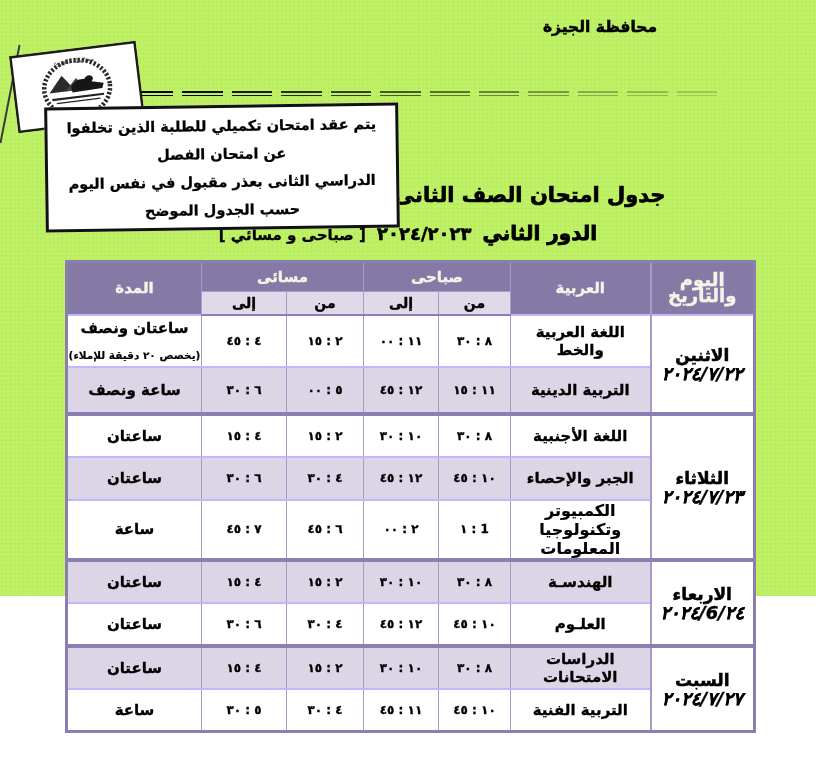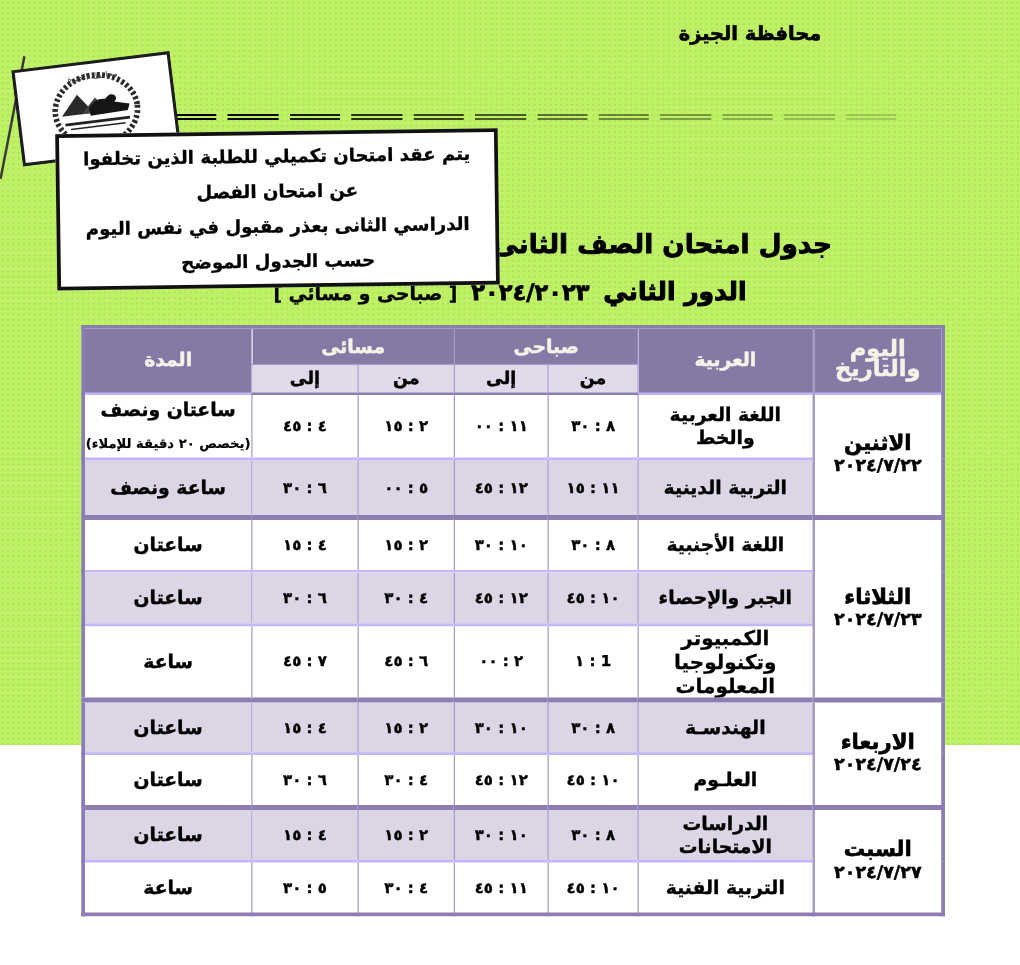--- a/index.html
+++ b/index.html
@@ -41,21 +41,21 @@
   thead tr.sub{height:23px}
   thead tr.sub th{background:var(--subheader-fill);color:#000;font-size:14px;
     -webkit-text-stroke:.35px #000;border-bottom:2px solid var(--outer-border)}
   .h-day div{line-height:16px;font-size:18px}
   .h-day,td.day-cell{border-left:2px solid var(--grid-line)}
   tbody td{font-weight:bold;border-top:2px solid #c4b5fd}
   tbody tr.group-start td{border-top:4px solid var(--outer-border)}
   tbody tr.alt td{background:var(--row-shade)}
   td.day-cell{background:#fff !important}
   .day-name{font-size:17px;-webkit-text-stroke:.5px #000;line-height:20px}
-  .day-date{font-size:14px;-webkit-text-stroke:.4px #000;line-height:17px;}
+  .day-date{font-size:18px;-webkit-text-stroke:.4px #000;line-height:17px;font-style:italic}
   td.subject-cell{font-size:15px;-webkit-text-stroke:.3px #000;padding:0 14px}
   td.subject-cell.small{font-size:16px;-webkit-text-stroke:.2px #000}
   td.time-cell{font-size:12px;-webkit-text-stroke:.3px #000}
   td.duration-cell{font-size:15px;-webkit-text-stroke:.3px #000}
   .duration-note{font-size:10.5px;-webkit-text-stroke:.15px #000;line-height:13px;margin-top:12px}
   svg text{font-family:"DejaVu Sans",sans-serif}
 </style>
 </head>
 <body>
 
@@ -193,21 +193,21 @@
           <td class="time-cell"><span dir="ltr">٢ : ٠٠</span></td>
           <td class="time-cell"><span dir="ltr">٦ : ٤٥</span></td>
           <td class="time-cell"><span dir="ltr">٧ : ٤٥</span></td>
           <td class="duration-cell">
             <div>ساعة</div>
           </td>
         </tr>
         <tr class="alt group-start" style="height: 43px;">
           <td class="day-cell" rowspan="2">
             <div class="day-name">الاربعاء</div>
-            <div class="day-date" dir="ltr">٢٠٢٤/٧/٢٤</div>
+            <div class="day-date" dir="ltr">٢٠٢٤/6/٢٤</div>
           </td>
           <td class="subject-cell">الهندسـة</td>
           <td class="time-cell"><span dir="ltr">٨ : ٣٠</span></td>
           <td class="time-cell"><span dir="ltr">١٠ : ٣٠</span></td>
           <td class="time-cell"><span dir="ltr">٢ : ١٥</span></td>
           <td class="time-cell"><span dir="ltr">٤ : ١٥</span></td>
           <td class="duration-cell">
             <div>ساعتان</div>
           </td>
         </tr>

